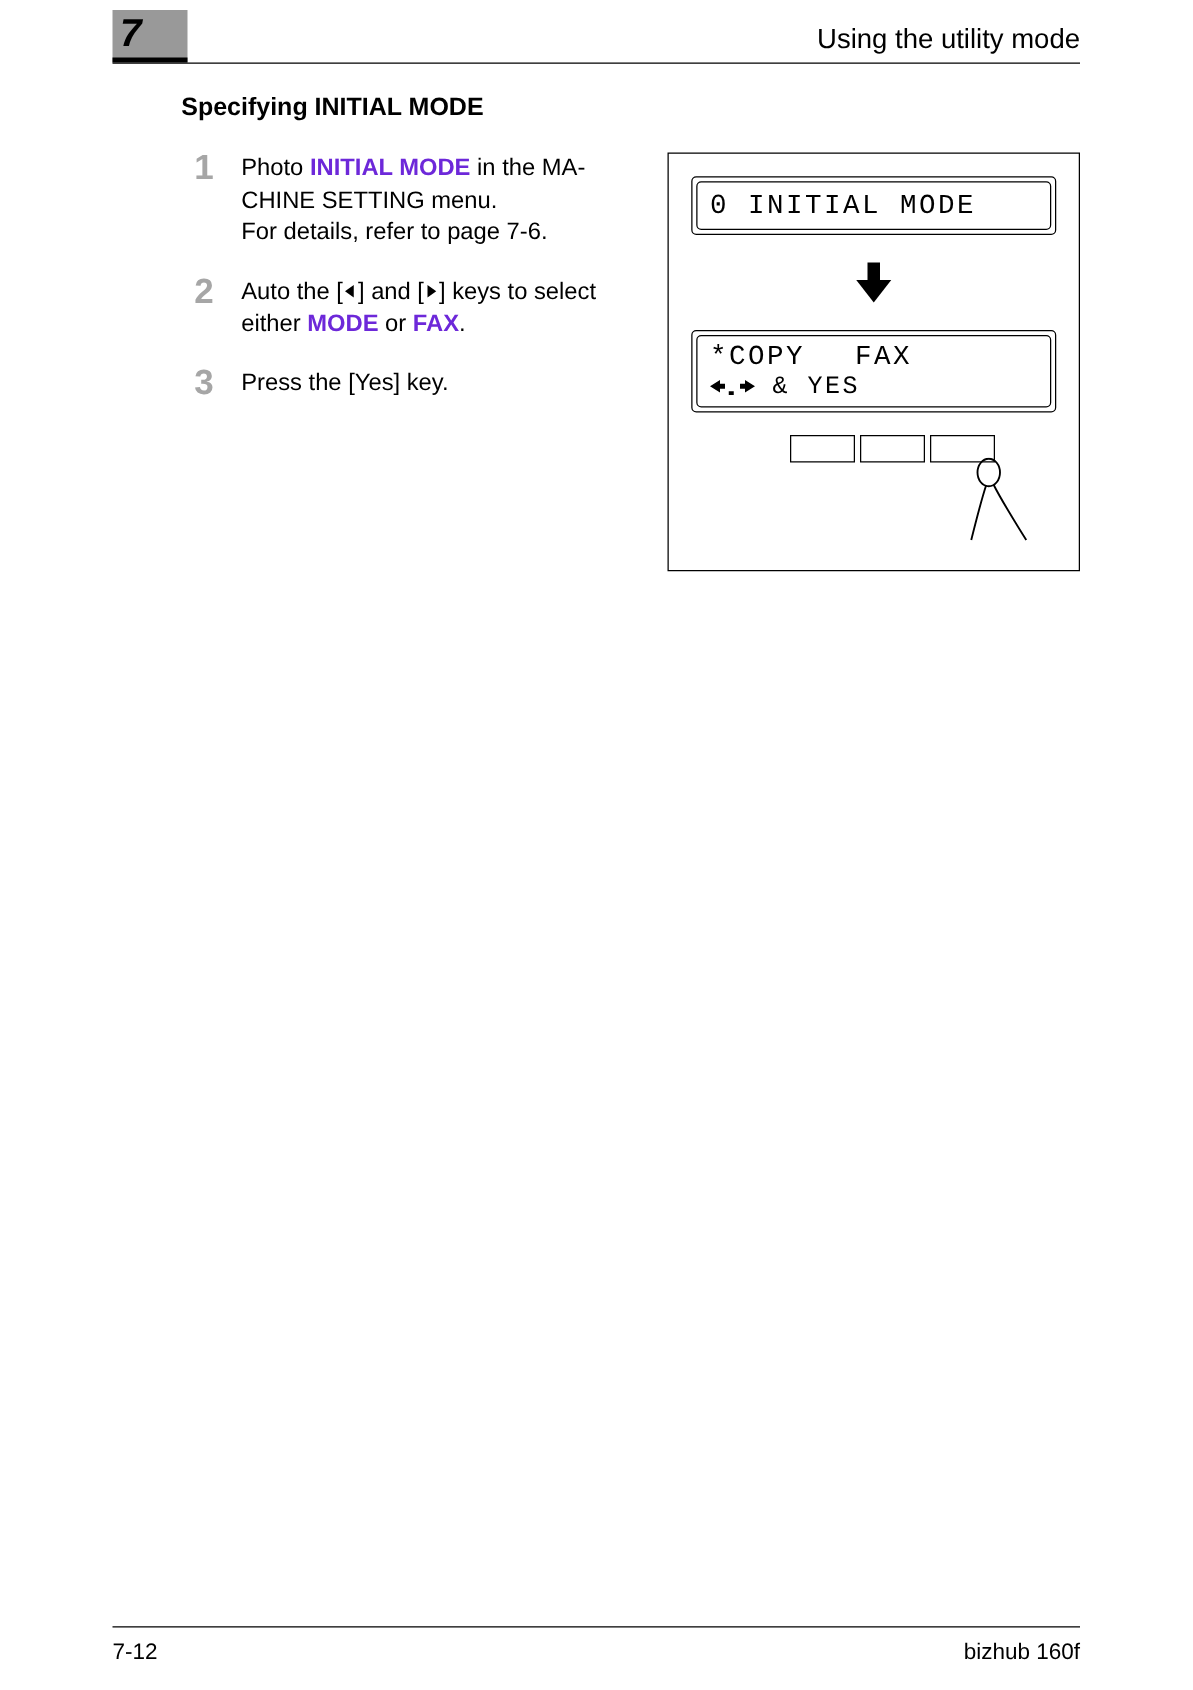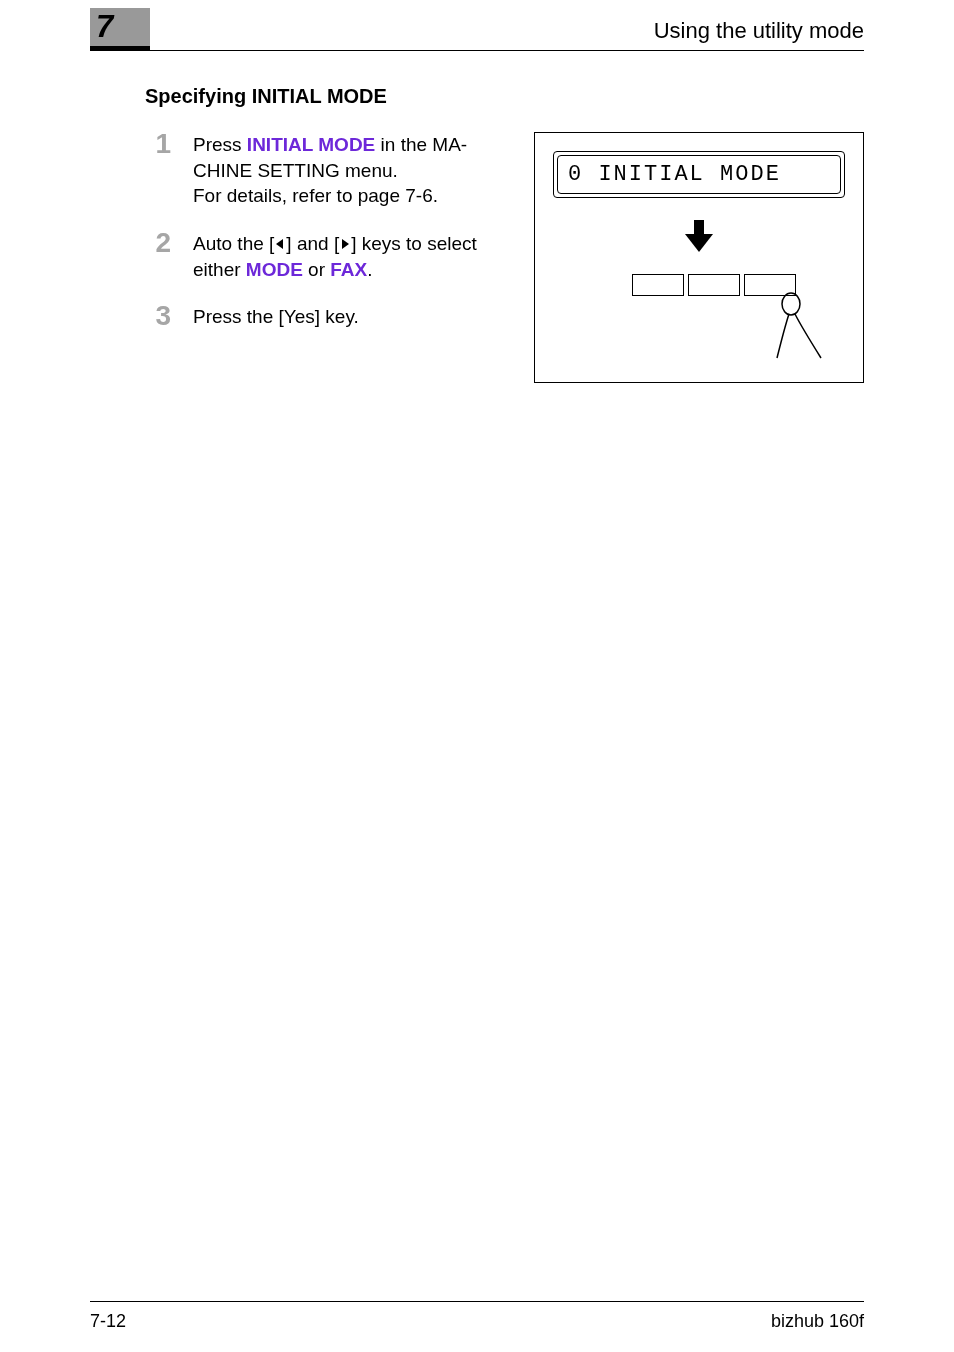--- a/index.html
+++ b/index.html
@@ -55,21 +55,21 @@
     top: 50px;
     height: 1px;
     background: #000;
   }
 
   
   .body {
     position: absolute;
     left: 145px;
     right: 90px;
-    top: 85px;
+    top: 75px;
   }
   .section-title {
     font-weight: bold;
     font-size: 20px;
     margin-bottom: 24px;
   }
 
   .content-row {
     display: flex;
     align-items: flex-start;
@@ -208,21 +208,21 @@
 
   <div class="body">
     <div class="section-title">Specifying INITIAL MODE</div>
 
     <div class="content-row">
       <div class="steps">
 
         <div class="step">
           <div class="step-num">1</div>
           <div class="step-text">
-            <span>Press </span><span class="kw">INITIAL MODE</span><span> in the MA­CHINE SETTING menu.</span><br>
+            <span>Photo </span><span class="kw">INITIAL MODE</span><span> in the MA­CHINE SETTING menu.</span><br>
             <span>For details, refer to page 7-6.</span>
           </div>
         </div>
 
         <div class="step">
           <div class="step-num">2</div>
           <div class="step-text">
             <span>Auto the [</span><svg width="12" height="12" viewBox="0 0 12 12">
                 <polygon points="9,1 9,11 2,6" fill="#000"></polygon>
               </svg><span>] and [</span><svg width="12" height="12" viewBox="0 0 12 12">
@@ -244,20 +244,37 @@
           <div class="lcd-box">
             <span>0 INITIAL MODE</span>
           </div>
         </div>
 
         <svg class="down-arrow" width="40" height="40" viewBox="0 0 40 40">
           <rect x="15" y="4" width="10" height="14" fill="#000"></rect>
           <polygon points="6,18 34,18 20,36" fill="#000"></polygon>
         </svg>
 
+        <div class="lcd-outer lcd2">
+          <div class="lcd-box" style="line-height:1.15; padding-top:4px; padding-bottom:4px;">
+            <div style="display:flex; gap:40px;">
+              <span>*COPY</span>
+              <span>FAX</span>
+            </div>
+            <div class="line2">
+              <span class="arrowglyph">
+                <svg width="36" height="14" viewBox="0 0 36 14">
+                  <polygon points="0,7 8,2 8,5 12,5 12,9 8,9 8,12" fill="#000"></polygon>
+                  <rect x="15" y="11" width="4" height="3" fill="#000"></rect>
+                  <polygon points="36,7 28,2 28,5 24,5 24,9 28,9 28,12" fill="#000"></polygon>
+                </svg>
+              </span><span> &amp; YES</span>
+            </div>
+          </div>
+        </div>
 
 
         <div class="keys-row">
           <div class="key-btn"></div>
           <div class="key-btn"></div>
           <div class="key-btn"></div>
         </div>
 
         <div class="press-finger">
           <svg width="56" height="70" viewBox="0 0 56 70">

